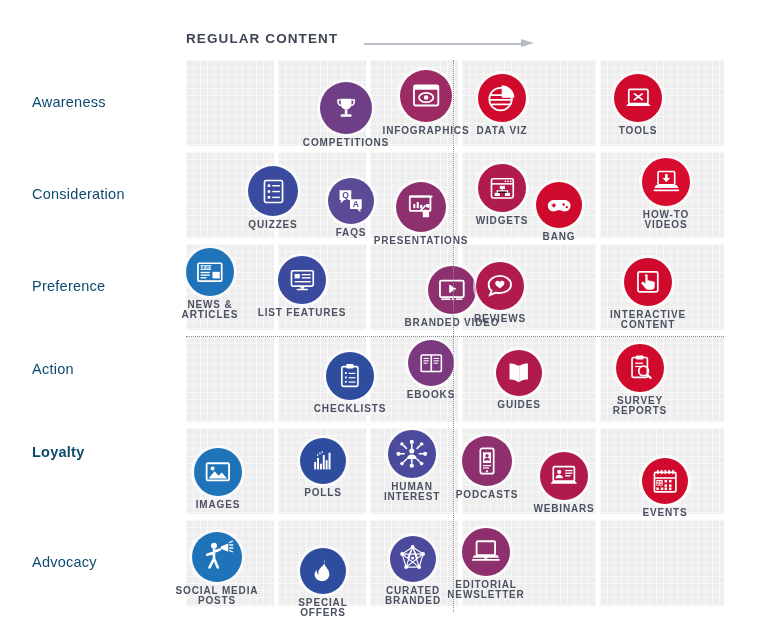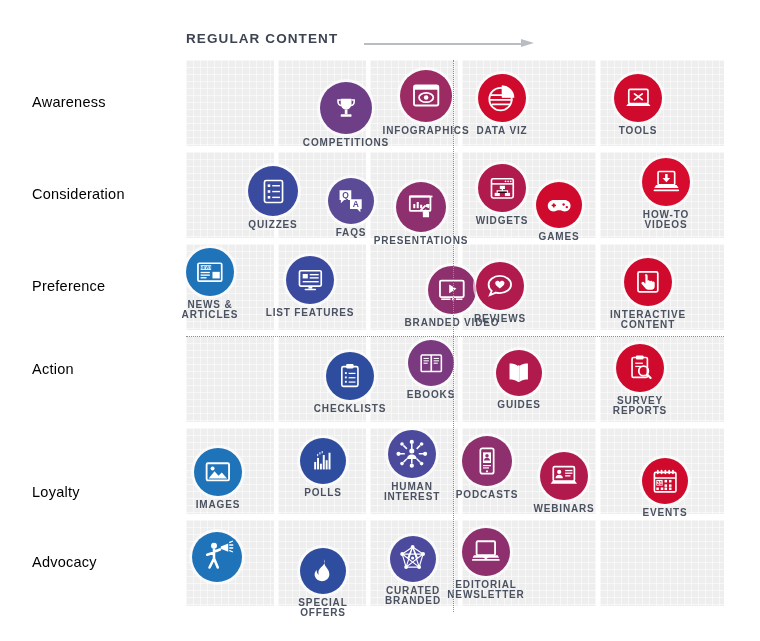--- a/index.html
+++ b/index.html
@@ -29,21 +29,21 @@
   .row{position:absolute;left:0;width:538px;}
   .cell{
     position:absolute;top:0;height:100%;
     background:#efeeee;
     background-image:
       repeating-linear-gradient(to right, rgba(255,255,255,.55) 0 1px, rgba(0,0,0,0) 1px 7px),
       repeating-linear-gradient(to bottom, rgba(255,255,255,.55) 0 1px, rgba(0,0,0,0) 1px 7px);
   }
   
   .row-label{
-    position:absolute;left:32px;font-size:14.5px;color:#000000;
+    position:absolute;left:32px;font-size:14.5px;color:#0c4a6e;
     letter-spacing:.25px;white-space:nowrap;
   }
   
   .item{position:absolute;width:96px;text-align:center;}
   .disc{
     border-radius:50%;margin:0 auto;position:relative;
     box-shadow:0 0 0 3px rgba(255,255,255,.62);
     display:flex;align-items:center;justify-content:center;
   }
   .disc svg{display:block;}
@@ -71,21 +71,21 @@
     <div class="shaft"></div>
       <div class="head"></div>
   </div>
 </div>
 
 <div id="row-labels">
     <div class="row-label" style="top: 94px;">Awareness</div>
     <div class="row-label" style="top: 186px;">Consideration</div>
     <div class="row-label" style="top: 278px;">Preference</div>
     <div class="row-label" style="top: 361px;">Action</div>
-    <div class="row-label" style="top: 484px;">Loyalty</div>
+    <div class="row-label" style="top: 444px; font-weight: bold;">Loyalty</div>
     <div class="row-label" style="top: 554px;">Advocacy</div>
   </div>
 
 <div id="grid">
     <div class="row" style="top: 0px; height: 86px;">
       <div class="cell" style="left: 0px; width: 88px;"></div>
       <div class="cell" style="left: 92px; width: 88px;"></div>
       <div class="cell" style="left: 184px; width: 88px;"></div>
       <div class="cell" style="left: 276px; width: 134px;"></div>
       <div class="cell" style="left: 414px; width: 124px;"></div>
@@ -243,21 +243,21 @@
         <svg width="30.360000000000003" height="30.360000000000003" viewBox="0 0 48 48">
           <path fill="#ffffff" d="M16 16h16c6 0 10 4 10 9s-4 9-9 9c-3 0-5-2-7-2h-4c-2 0-4 2-7 2-5 0-9-4-9-9s4-9 10-9z"></path>
           <g fill="#cf0a2c">
             <rect x="12" y="23" width="7" height="2.6" rx="1"></rect>
             <rect x="14.2" y="20.8" width="2.6" height="7" rx="1"></rect>
             <circle cx="31" cy="23" r="1.9"></circle>
             <circle cx="36" cy="27" r="1.9"></circle>
           </g>
         </svg>
       </div>
-      <div class="cap">GAMES</div>
+      <div class="cap">BANG</div>
     </div>
     <div class="item" style="left: 432px; top: 98px;">
       <div class="disc" style="width: 48px; height: 48px; background: rgb(214, 11, 46);">
         <svg width="30.72" height="30.72" viewBox="0 0 48 48">
           <rect x="11" y="7" width="26" height="21" rx="1.8" fill="none" stroke="#ffffff" stroke-width="2.6"></rect>
           <g fill="#ffffff">
             <rect x="22" y="11" width="4" height="8"></rect>
             <path d="M18 17l6 7 6-7z"></path>
           </g>
           <path d="M5 33h38l-3-5H8z" fill="#ffffff"></path>
@@ -277,21 +277,21 @@
             <rect x="10" y="24" width="14" height="2"></rect>
             <rect x="10" y="28" width="14" height="2"></rect>
             <rect x="10" y="32" width="9" height="2"></rect>
             <rect x="28" y="24" width="11" height="10"></rect>
           </g>
         </svg>
       </div>
       <div class="cap">NEWS &amp;
 ARTICLES</div>
     </div>
-    <div class="item" style="left: 76px; top: 196px;">
+    <div class="item" style="left: 68px; top: 196px;">
       <div class="disc" style="width: 48px; height: 48px; background: rgb(58, 74, 158);">
         <svg width="30.72" height="30.72" viewBox="0 0 48 48">
           <rect x="7" y="9" width="34" height="24" rx="2" fill="none" stroke="#ffffff" stroke-width="2.6"></rect>
           <g fill="#ffffff">
             <rect x="12" y="14" width="8" height="7"></rect>
             <rect x="23" y="14" width="14" height="2.2"></rect>
             <rect x="23" y="19" width="14" height="2.2"></rect>
             <rect x="12" y="25" width="25" height="2.2"></rect>
           </g>
           <rect x="21" y="33" width="6" height="4" fill="#ffffff"></rect>
@@ -512,20 +512,22 @@
           <circle cx="20" cy="9" r="4" fill="#ffffff"></circle>
           <g stroke="#ffffff" stroke-width="3.4" stroke-linecap="round">
             <path d="M20 14v12M20 26l-6 12M20 26l5 12M20 18l-9 3M20 17l8-3"></path>
           </g>
           <path fill="#ffffff" d="M29 10l10-4v11l-10-4z"></path>
           <g stroke="#ffffff" stroke-width="1.8" stroke-linecap="round">
             <path d="M41 8h4M41 12h4M41 4.5l3.5-1.5M41 15.5l3.5 1.5"></path>
           </g>
         </svg>
       </div>
+      <div class="cap">SOCIAL MEDIA
+POSTS</div>
     </div>
     <div class="item" style="left: 89px; top: 488px;">
       <div class="disc" style="width: 46px; height: 46px; background: rgb(47, 77, 158);">
         <svg width="27.599999999999998" height="27.599999999999998" viewBox="0 0 48 48">
           <path fill="#ffffff" d="M27 4c2 7-2 10-6 14s-6 8-4 13c-3-2-4-6-3.6-9-3.4 3.6-4.4 8-3 12 1.8 5.2 7 8 12 8 7 0 13-5 13-12 0-9-8-12-8.4-19C26 9 27 6 27 4z"></path>
           <path fill="none" stroke="#ffffff" stroke-width="0"></path>
         </svg>
       </div>
       <div class="cap">SPECIAL
 OFFERS</div>

